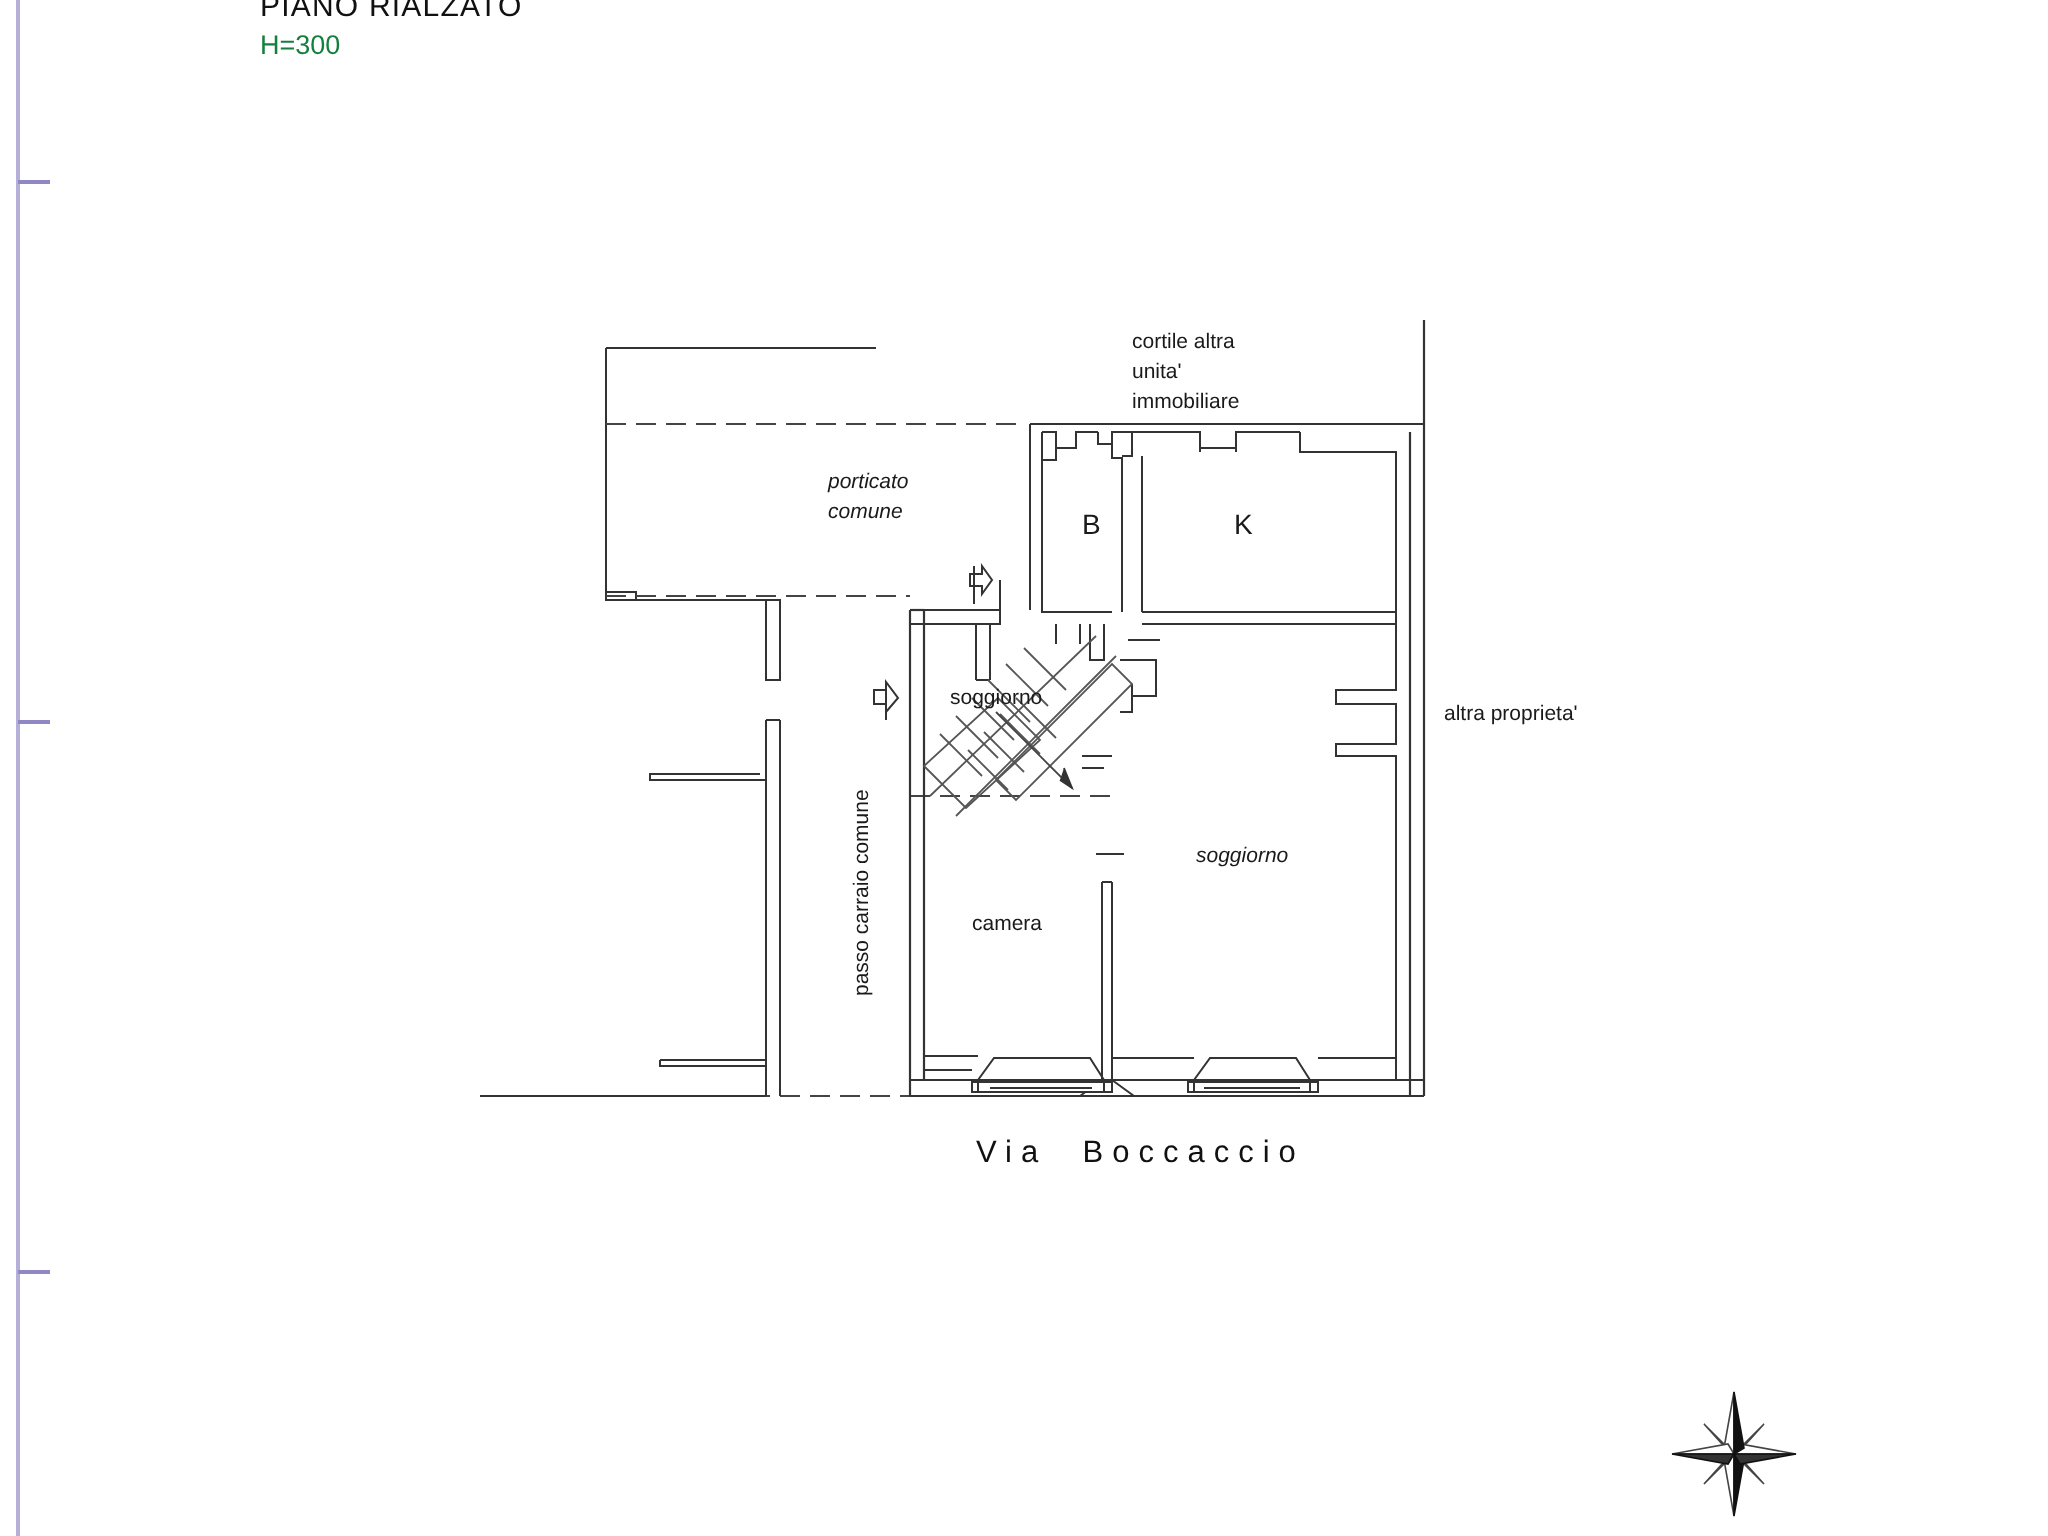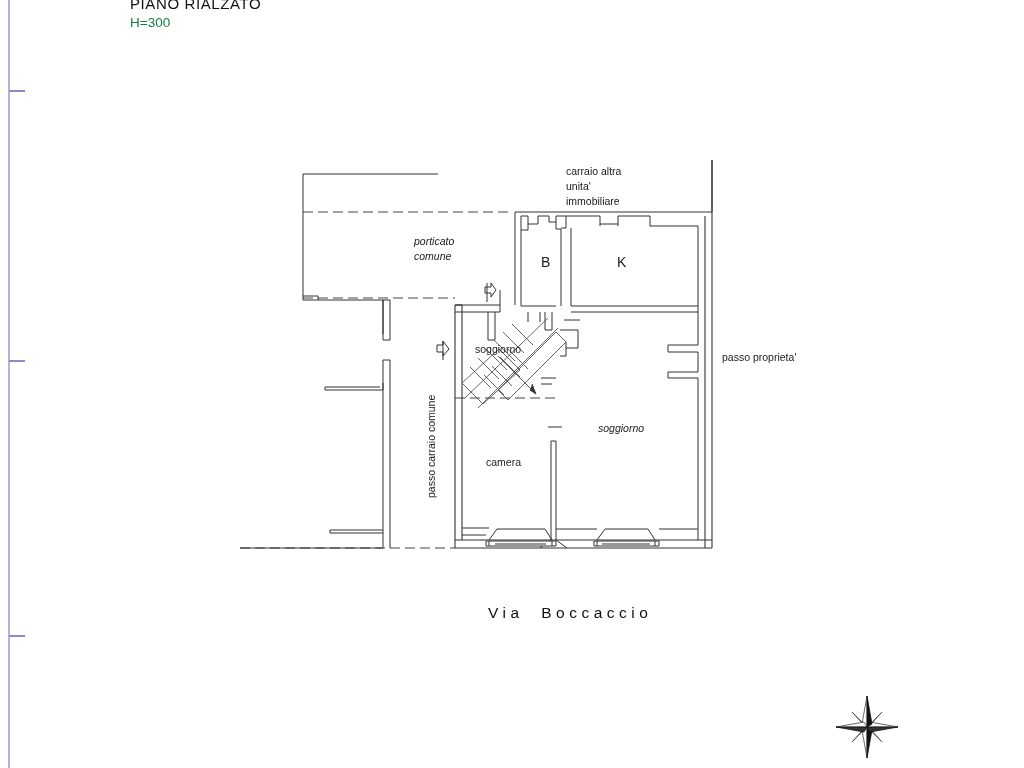--- a/index.html
+++ b/index.html
@@ -78,21 +78,20 @@
   .plan-label.rot {
     transform-origin: 0 0;
     transform: rotate(-90deg);
   }
   .street-label {
     position: absolute;
     font-size: 15.5px;
     letter-spacing: 4.5px;
     color: #111;
     white-space: pre;
-    margin-top: 36px;
   }
 
   
   .compass {
     position: absolute;
     left: 832px;
     top: 692px;
   }
 </style>
 </head>
@@ -268,34 +267,34 @@
         <path d="M443 341 L443 360" stroke="#333"></path>
       </g>
 
       <g>
         <path d="M712 160 L712 212"></path>
       </g>
 
     </g>
   </svg>
 
-  <div class="plan-label" style="left:566px; top:164px;">carraio altra
+  <div class="plan-label" style="left:566px; top:164px;">cortile altra
 unita'
 immobiliare</div>
 
   <div class="plan-label" style="left:414px; top:234px;font-style:italic;">porticato
 comune</div>
 
   <div class="plan-label big" style="left:541px; top:252px;">B</div>
 
   <div class="plan-label big" style="left:617px; top:252px;">K</div>
 
   <div class="plan-label" style="left:475px; top:342px;">soggiorno</div>
 
-  <div class="plan-label" style="left:722px; top:350px;">passo proprieta'</div>
+  <div class="plan-label" style="left:722px; top:350px;">altra proprieta'</div>
 
   <div class="plan-label" style="left:598px; top:421px;font-style:italic;">soggiorno</div>
 
   <div class="plan-label" style="left:486px; top:455px;text-align:right;">camera</div>
 
   <div class="plan-label rot" style="left:424px; top:498px;">passo carraio comune</div>
 
   <div class="street-label" style="left:488px; top:568px;">Via  Boccaccio</div>
 
   <div class="compass">

